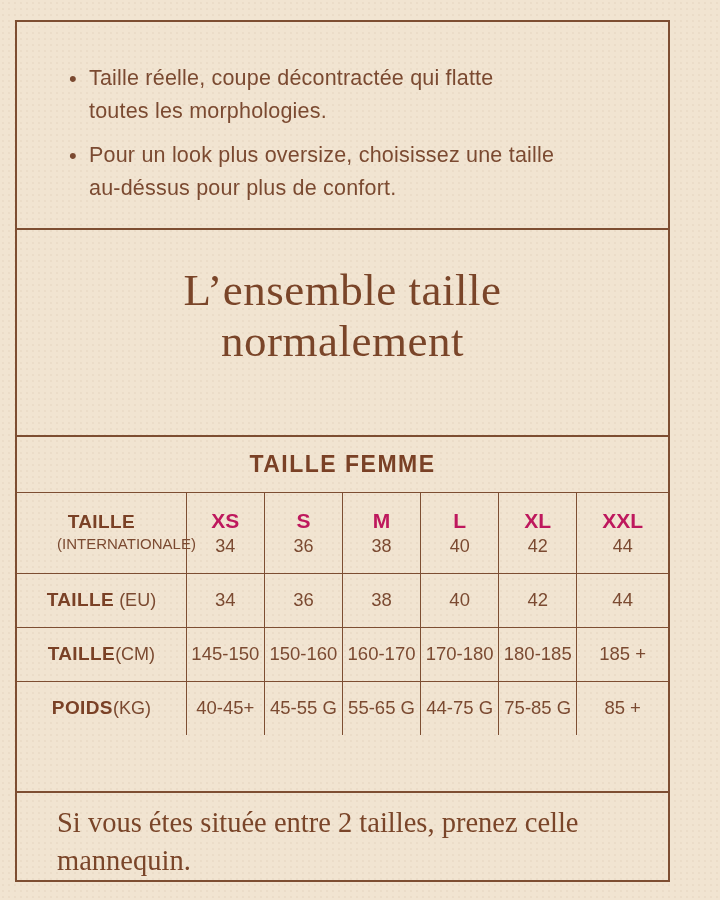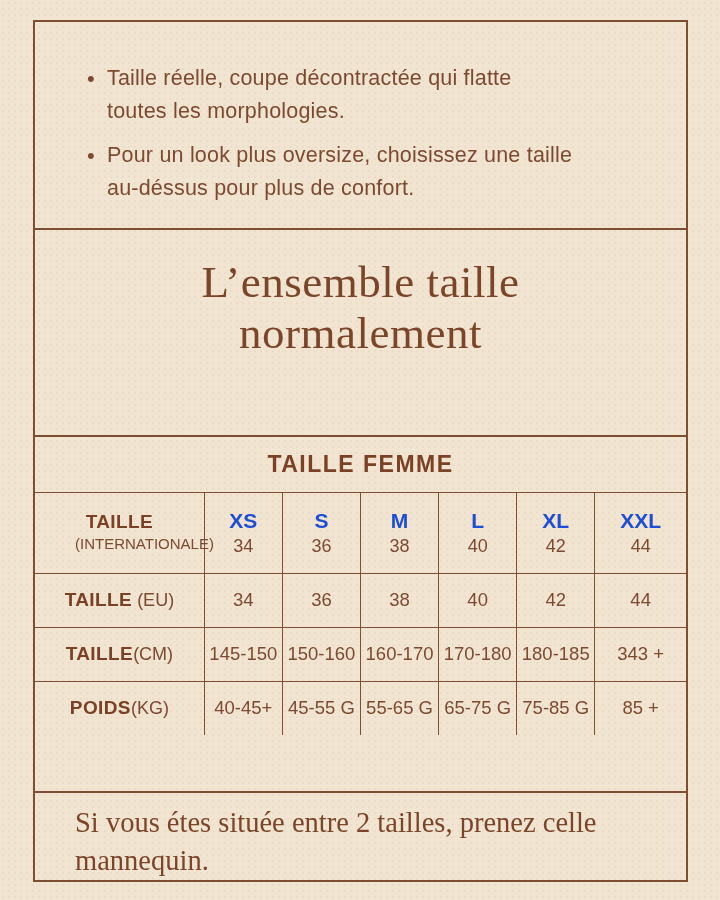--- a/index.html
+++ b/index.html
@@ -13,21 +13,21 @@
   body {
     position: relative;
     font-family: "Liberation Sans", sans-serif;
     color: #7b4a31;
     
     background-image: radial-gradient(rgba(158,118,88,0.07) 1px, transparent 1.2px);
     background-size: 6px 6px;
   }
   .frame {
     position: absolute;
-    left: 33px;
+    left: 15px;
     top: 20px;
     width: 655px;
     height: 862px;
     border: 2px solid #7d4e32;
     box-sizing: border-box;
     display: flex;
     flex-direction: column;
   }
   
   .sec-intro {
@@ -55,21 +55,21 @@
   
   .sec-heading {
     height: 210px;
     box-sizing: border-box;
     border-top: 2px solid #7d4e32;
     text-align: center;
     padding-top: 27px;
     font-family: "Liberation Serif", serif;
   }
   .main-title {
-    margin: 0;
+    margin: 8px;
     font-size: 45px;
     line-height: 51px;
     font-weight: normal;
     color: #7a4529;
     letter-spacing: 0.5px;
   }
   .main-title span { display: block; }
   .subtitle {
     margin: 21px 0 0 0;
     font-size: 30px;
@@ -123,21 +123,21 @@
     color: #7b4a31;
     font-weight: normal;
     margin-left: 40px;
   }
   .lbl-rest { font-size: 18px; font-weight: normal; color: #7b4a31; }
   .sz-letter {
     display: block;
     font-weight: bold;
     font-size: 21px;
     line-height: 27px;
-    color: #1d4ed8;
+    color: #be185d;
   }
   .sz-number { display: block; font-size: 18px; line-height: 24px; }
   .val { font-size: 18.5px; }
   
   .sec-footer {
     flex: 1;
     box-sizing: border-box;
     border-top: 2px solid #7d4e32;
     padding: 11px 20px 0 40px;
     font-family: "Liberation Serif", serif;
@@ -223,28 +223,28 @@
           <td class="val">42</td>
           <td class="val">44</td>
         </tr>
         <tr class="r-plain">
           <td><span class="lbl-main">TAILLE</span><span class="lbl-rest">(CM)</span></td>
           <td class="val">145-150</td>
           <td class="val">150-160</td>
           <td class="val">160-170</td>
           <td class="val">170-180</td>
           <td class="val">180-185</td>
-          <td class="val">343 +</td>
+          <td class="val">185 +</td>
         </tr>
         <tr class="r-plain">
           <td><span class="lbl-main">POIDS</span><span class="lbl-rest">(KG)</span></td>
           <td class="val">40-45+</td>
           <td class="val">45-55 G</td>
           <td class="val">55-65 G</td>
-          <td class="val">65-75 G</td>
+          <td class="val">44-75 G</td>
           <td class="val">75-85 G</td>
           <td class="val">85 +</td>
         </tr>
       </tbody>
     </table>
   </div>
 
   <div class="sec-footer">
     <span class="footer-line">Si vous étes située entre 2 tailles, prenez celle</span>
     <span class="footer-line">mannequin.</span>

